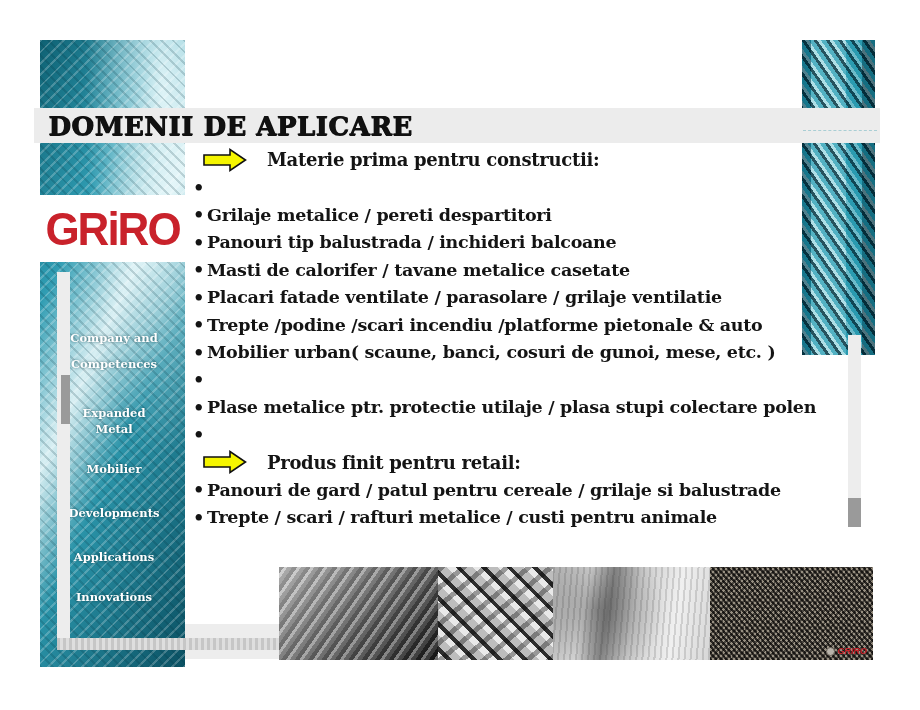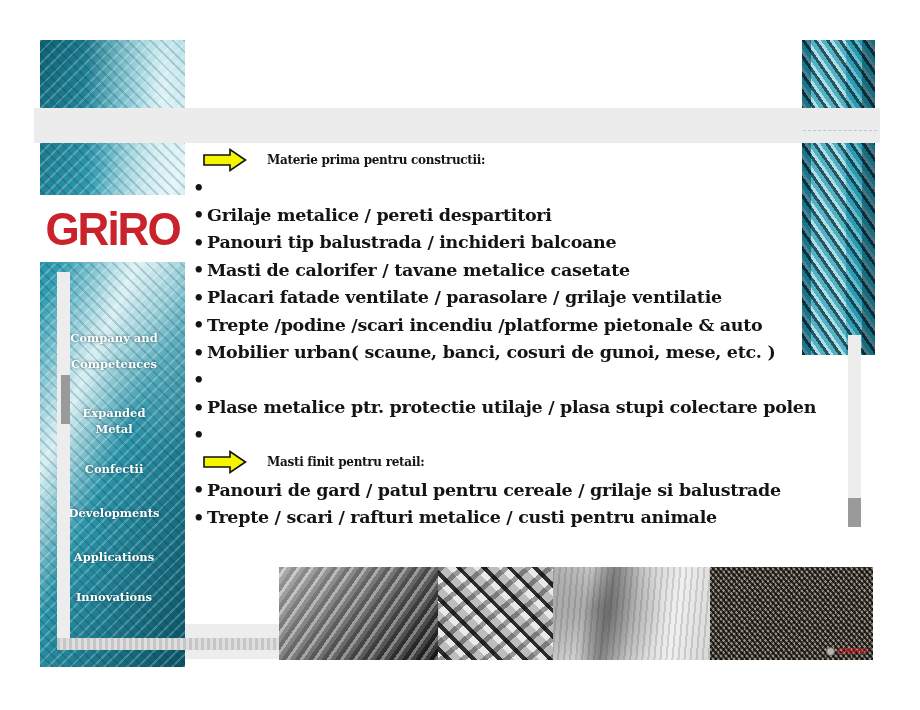--- a/index.html
+++ b/index.html
@@ -43,21 +43,21 @@
       linear-gradient(90deg,#0a4f63 0 9px,#8fd2dd 9px 44px,#35a0b4 44px 60px,#063b4a 60px 73px);}
 
   
   .content{position:absolute;left:193px;top:146px;z-index:8;}
   .line{height:27.5px;display:flex;align-items:center;white-space:nowrap;
     font-size:17.5px;font-weight:bold;color:#141414;letter-spacing:-0.3px;}
   .line .marker{width:14px;font-size:18px;}
   .line.header{padding-left:10px;}
   .arrow-wrap{width:44px;height:24px;margin-right:20px;flex:0 0 auto;display:block;}
   .arrow-shape{fill:var(--arrow_yellow);stroke:#111;stroke-width:1.6;stroke-linejoin:miter;}
-  .line.header .htext{font-size:12px;}
+  .line.header .htext{font-size:18px;}
 
   
   .photo{position:absolute;top:567px;height:93px;z-index:7;}
   .photo1{left:279px;width:159px;
     background:
       linear-gradient(135deg, rgba(255,255,255,.55), rgba(0,0,0,.3)),
       repeating-linear-gradient(125deg,#1d1d1d 0 4px,#9d9d9d 4px 7px,#4a4a4a 7px 11px);}
   .photo2{left:438px;width:115px;
     background:
       repeating-linear-gradient(-40deg, rgba(0,0,0,.35) 0 5px, rgba(0,0,0,0) 5px 14px),
@@ -82,32 +82,33 @@
 <div class="slide">
 
   <div class="sidebar">
     <div class="logo-band">
       <span class="griro">GRiRO</span>
     </div>
     <div class="nav-line" style="top:273px">Company and</div>
     <div class="nav-line" style="top:299px">Competences</div>
     <div class="nav-line" style="top:348px">Expanded</div>
     <div class="nav-line" style="top:364px">Metal</div>
-    <div class="nav-line" style="top:404px">Confectii</div>
+    <div class="nav-line" style="top:404px">Mobilier</div>
     <div class="nav-line" style="top:448px">Developments</div>
     <div class="nav-line" style="top:492px">Applications</div>
     <div class="nav-line" style="top:532px">Innovations</div>
     <div class="v-track" style="left:17px;top:232px;width:13px;height:377px"></div>
     <div class="v-thumb" style="left:21px;top:335px;width:9px;height:49px"></div>
   </div>
 
   <div class="h-bar-halo"></div>
   <div class="h-bar"></div>
 
   <div class="title-band">
+    <span class="page-title">DOMENII DE APLICARE</span>
     <span class="band-dashes"></span>
   </div>
 
   <div class="right-strip"></div>
   <div class="v-track" style="left:848px;top:335px;width:13px;height:163px;z-index:4"></div>
   <div class="v-thumb" style="left:848px;top:498px;width:13px;height:29px;z-index:5"></div>
 
   <div class="content">
 
     <div class="line header">
@@ -152,21 +153,21 @@
         <span>Plase metalice ptr. protectie utilaje / plasa stupi colectare polen</span>
       </div>
     <div class="line bullet">
         <span class="marker">•</span>
       </div>
 
     <div class="line header">
       <svg class="arrow-wrap" viewBox="0 0 44 24">
           <polygon class="arrow-shape" points="1,7 27,7 27,1.5 42.5,12 27,22.5 27,17 1,17"></polygon>
         </svg>
-      <span class="htext">Masti finit pentru retail:</span>
+      <span class="htext">Produs finit pentru retail:</span>
     </div>
     <div class="line bullet">
         <span class="marker">•</span>
         <span>Panouri de gard / patul pentru cereale / grilaje si balustrade</span>
       </div>
     <div class="line bullet">
         <span class="marker">•</span>
         <span>Trepte / scari / rafturi metalice / custi pentru animale</span>
       </div>
   </div>

